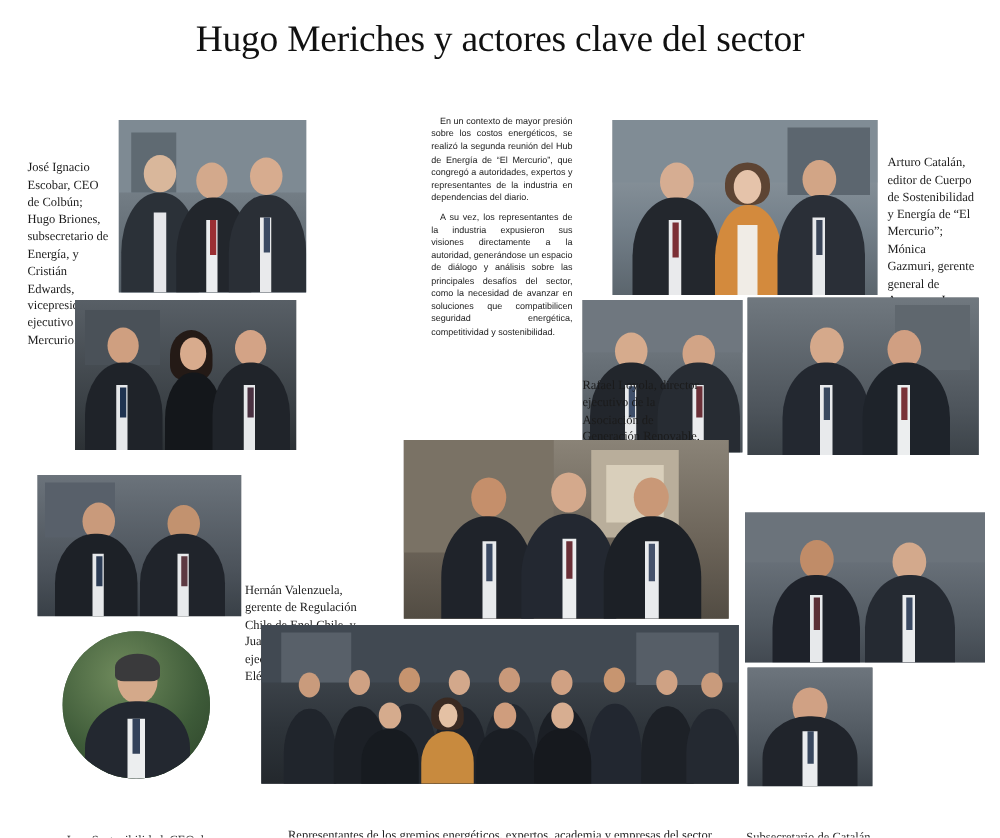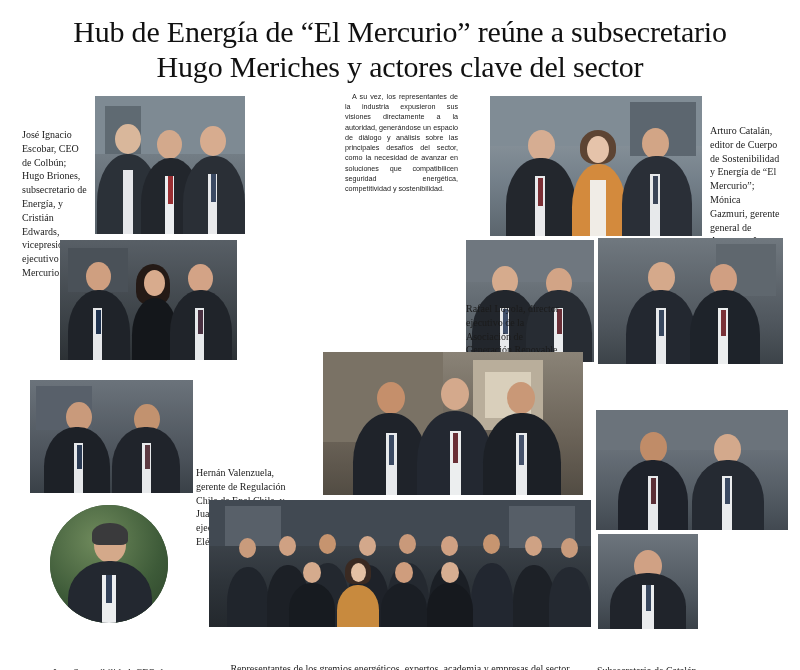--- a/index.html
+++ b/index.html
@@ -64,25 +64,25 @@
   
   .fig{position:absolute;bottom:0;border-radius:48% 48% 0 0 / 60% 60% 0 0;}
   .head{position:absolute;border-radius:50%;}
 </style>
 </head>
 <body>
 
 <div class="page">
 
   <div class="headline">
-    <div>Hub de Energía de “El Mercurio” reúne a subsecretario</div>
     <div>Hugo Meriches y actores clave del sector</div>
   </div>
 
   <div class="bodycol">
+    <p>En un contexto de mayor presión sobre los costos energéticos, se realizó la segunda reunión del Hub de Energía de “El Mercurio”, que congregó a autoridades, expertos y representantes de la industria en dependencias del diario.</p>
     <p>A su vez, los representantes de la industria expusieron sus visiones directamente a la autoridad, generándose un espacio de diálogo y análisis sobre las principales desafíos del sector, como la necesidad de avanzar en soluciones que compatibilicen seguridad energética, competitividad y sostenibilidad.</p>
   </div>
 
   <div class="photo" style="left:95px;top:96px;width:150px;height:138px;background:#6f7d86;">
     <div class="sky" style="background:linear-gradient(180deg,#8a949c 0%,#6c767e 55%,#555f67 100%);"></div>
     <div style="position:absolute;left:0;top:0;width:150px;height:58px;background:#7e8a93;"></div>
     <div style="position:absolute;left:10px;top:10px;width:36px;height:48px;background:#5f6a72;"></div>
 
     <div class="head" style="left:20px;top:28px;width:26px;height:30px;background:#d9b79b;"></div>
     <div class="fig" style="left:2px;width:62px;height:80px;background:#2b3138;"></div>

